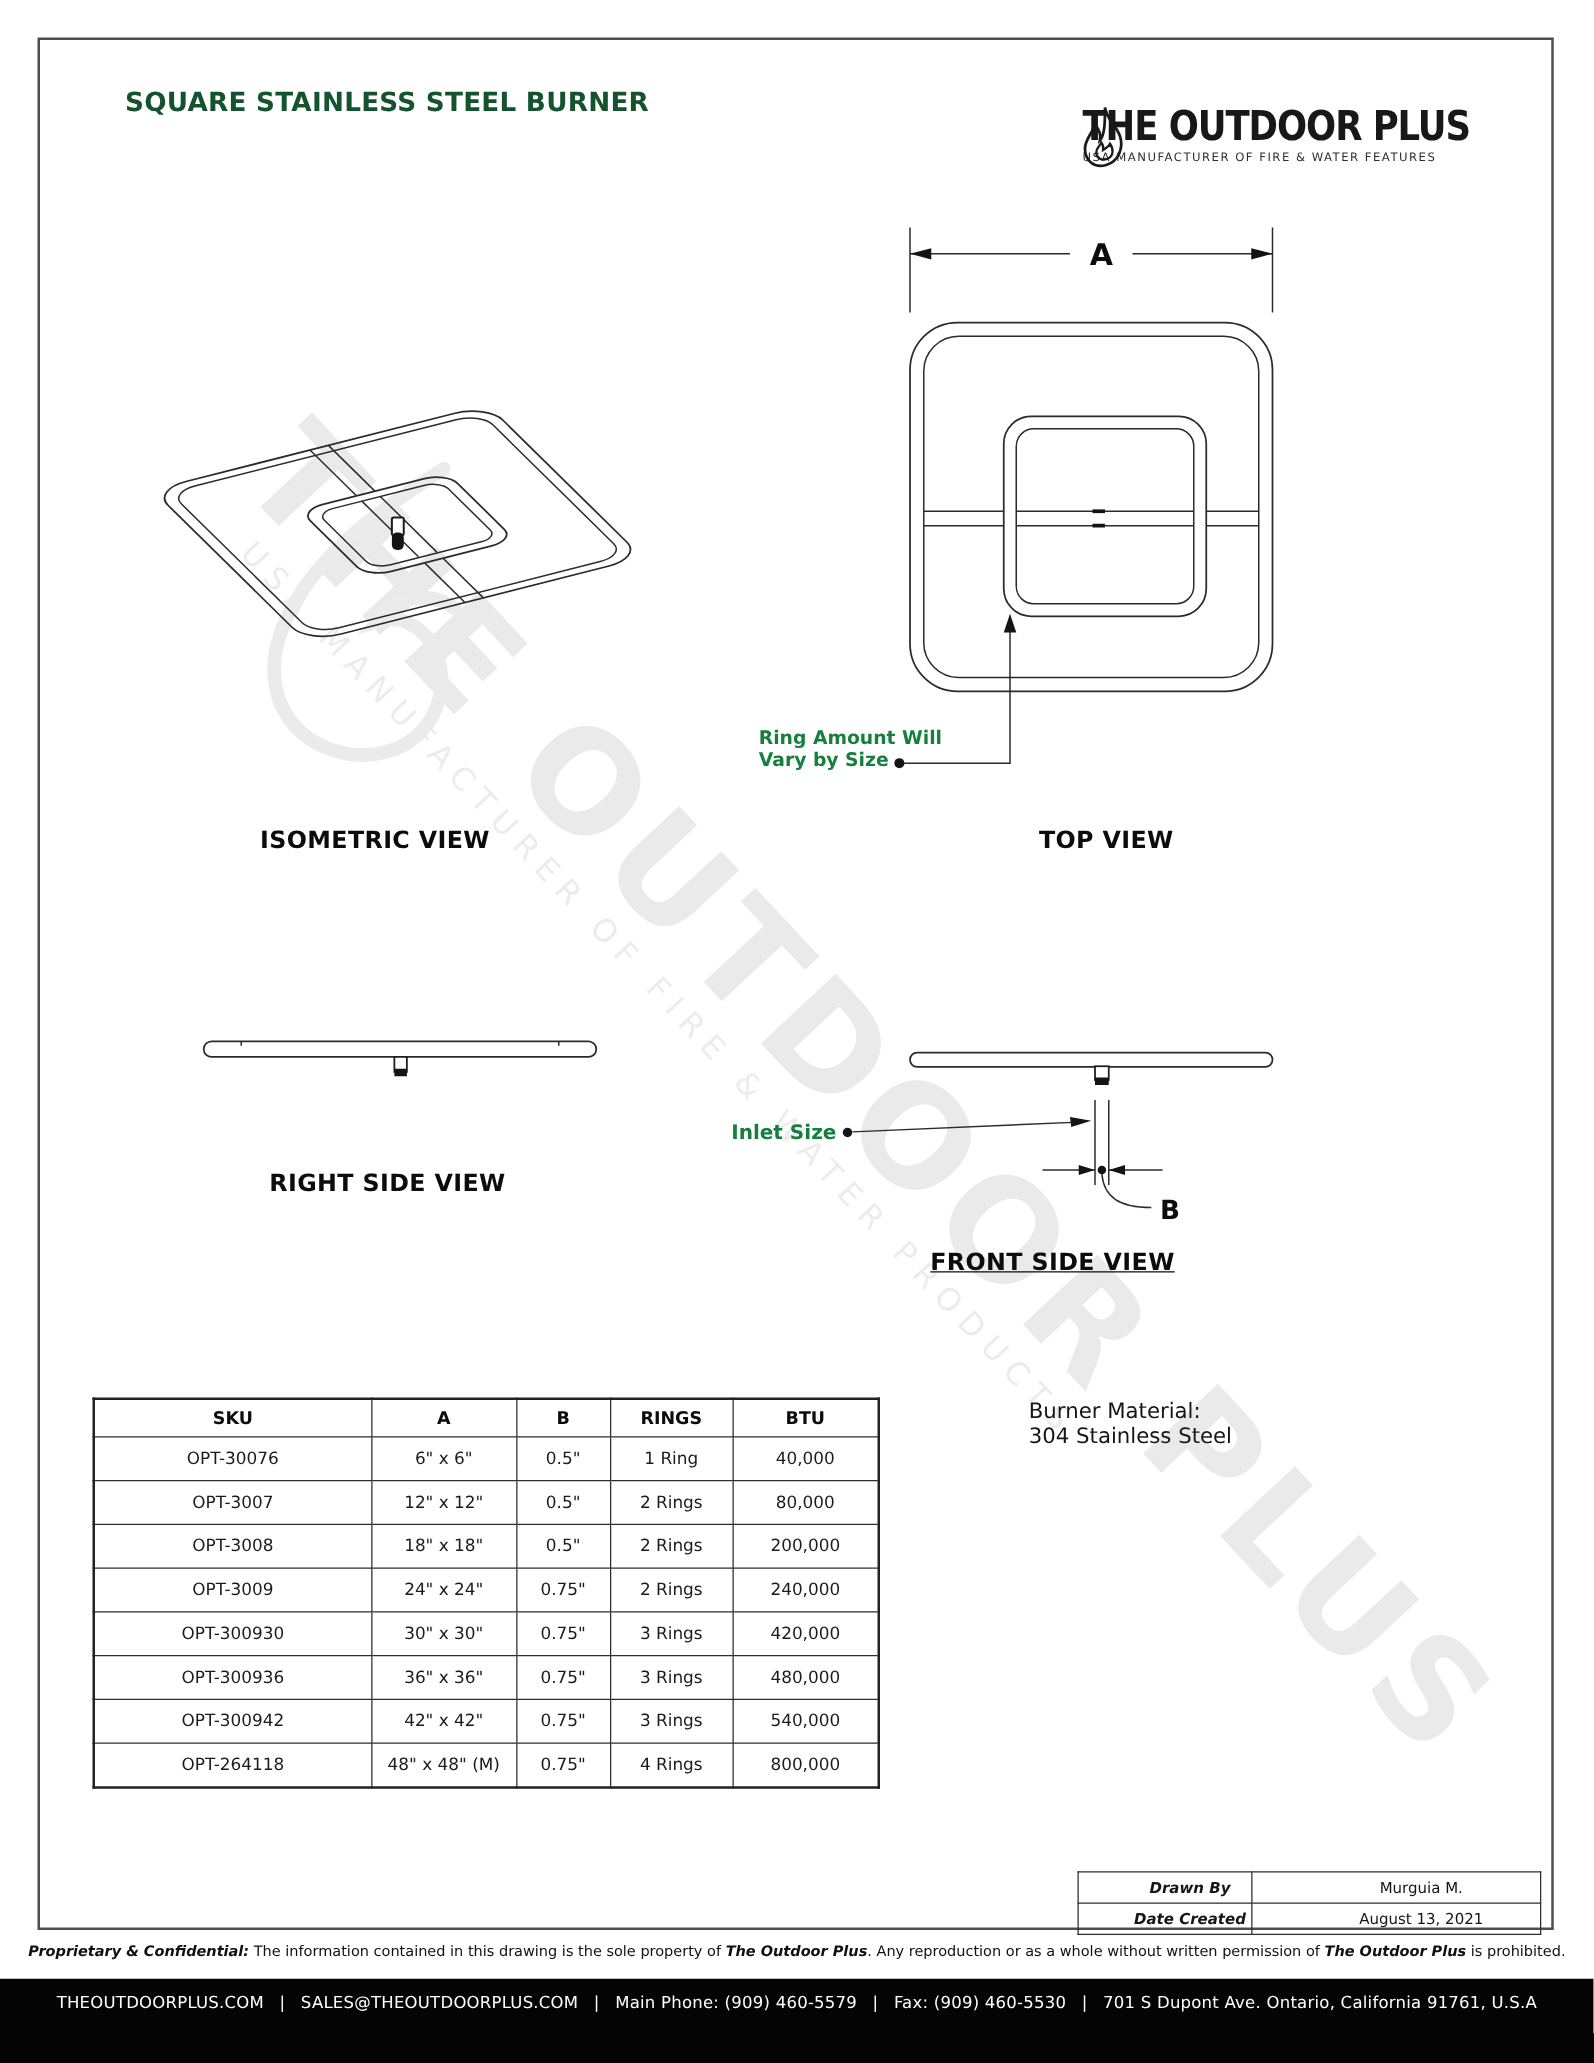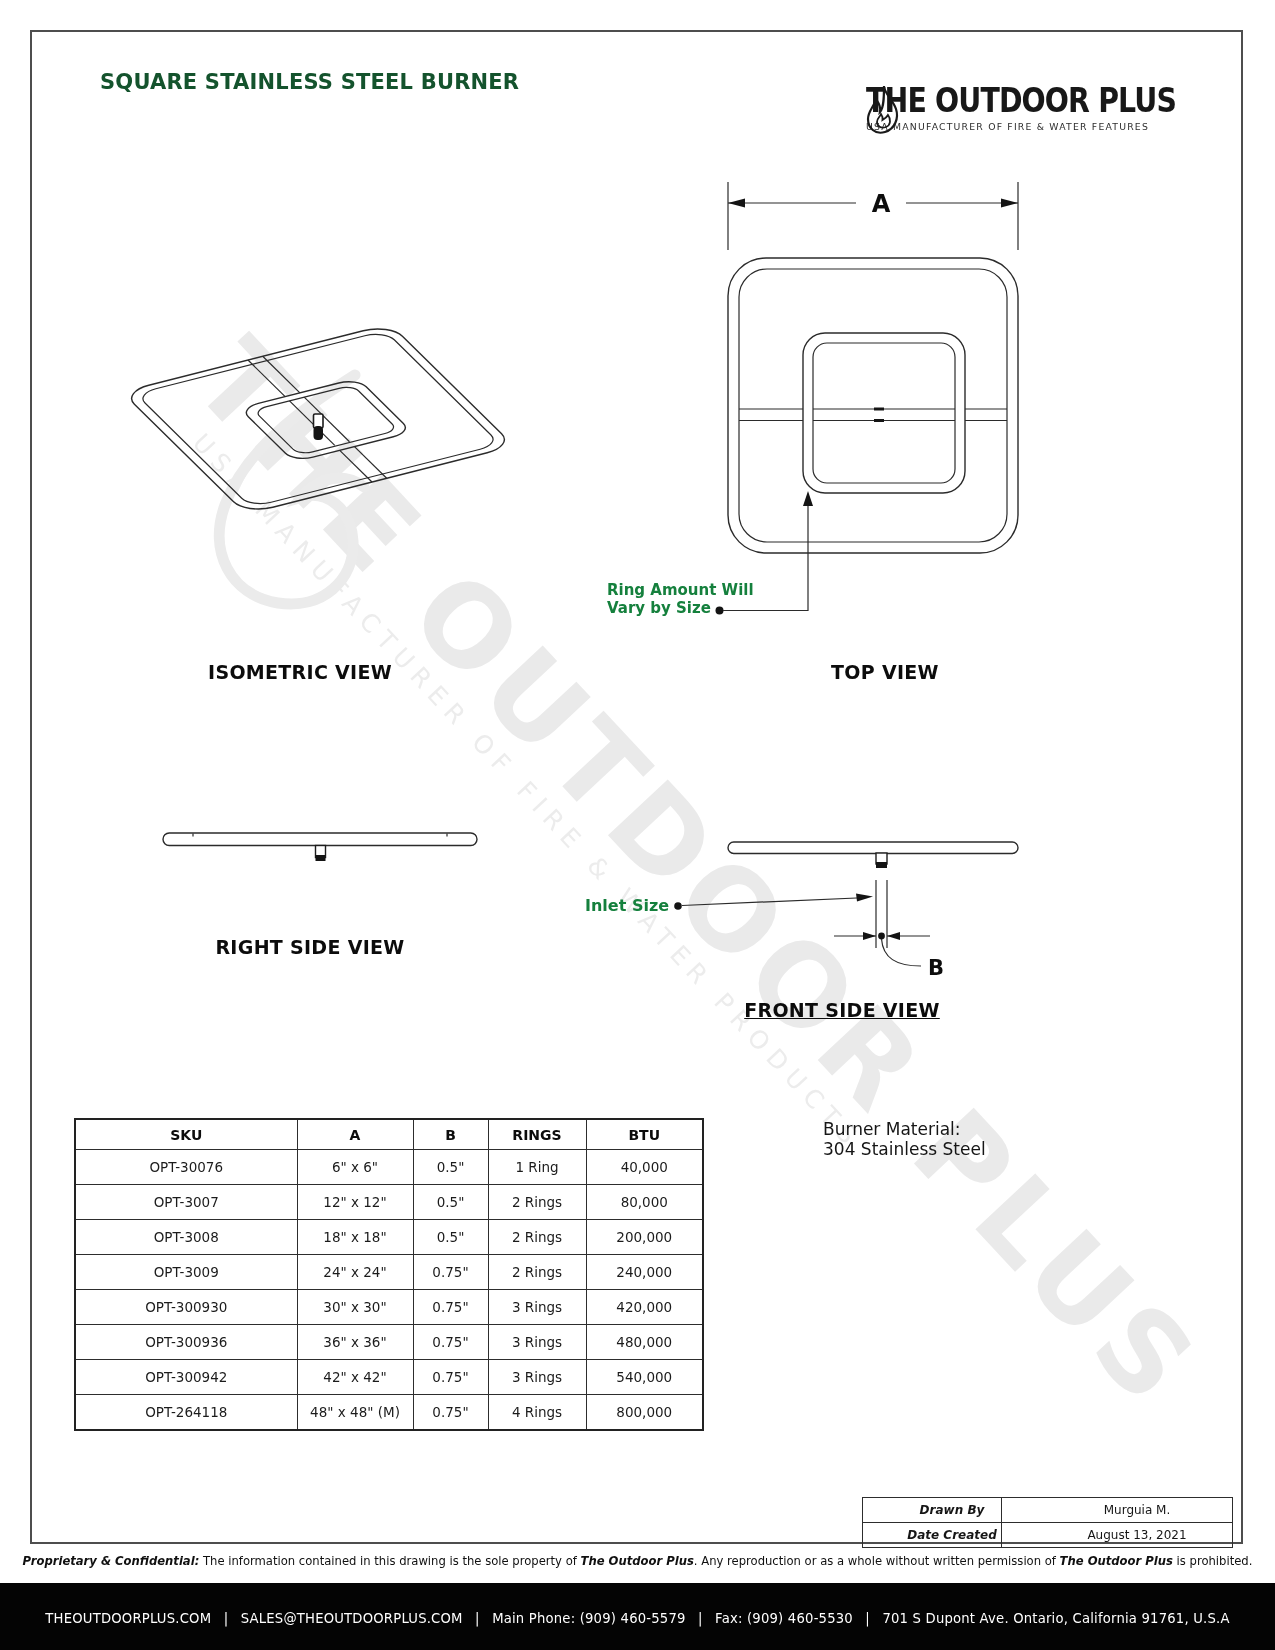--- a/index.html
+++ b/index.html
@@ -32,21 +32,21 @@
   .spec{border:2px solid #222;}
   
   .meta{position:absolute;left:862px;top:1497px;width:370px;border-collapse:collapse;table-layout:fixed;}
   .meta td{border:1px solid #2d2d2d;text-align:center;vertical-align:middle;height:22px;font-size:12px;color:#161616;padding-left:41px;}
   .meta .lbl{font-weight:700;font-style:italic;}
   .meta{border:1.5px solid #222;}
   
   .legal{position:absolute;left:0;top:1554px;width:1275px;text-align:center;font-size:11.6px;color:#101010;}
   .legal .bi{font-weight:700;font-style:italic;}
   .footer-bar{position:absolute;left:0;top:1583px;width:1275px;height:67px;background:#040404;}
-  .footer-text{padding-top:28px;text-align:center;font-size:13.2px;color:#fff;letter-spacing:0.2px;white-space:nowrap;}
+  .footer-text{padding-top:12px;text-align:center;font-size:13.2px;color:#fff;letter-spacing:0.2px;white-space:nowrap;}
   .footer-text span{margin:0 4px;}
   svg{position:absolute;overflow:visible;}
   .ln{stroke:#2b2b2b;stroke-width:1.4;fill:none;}
   .thin{stroke:#2b2b2b;stroke-width:1.2;fill:none;}
   .fillb{fill:#141414;stroke:none;}
 </style>
 </head>
 <body>
 
 <div class="page">

